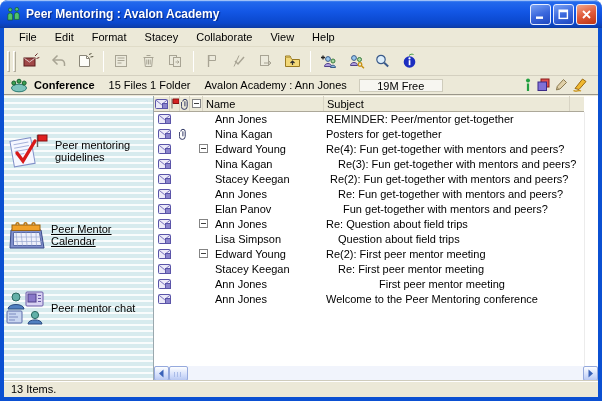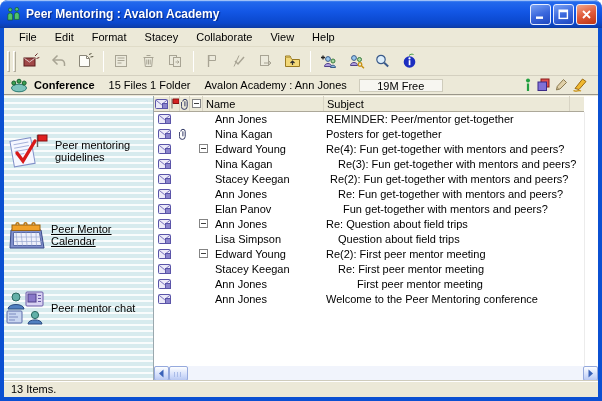--- a/index.html
+++ b/index.html
@@ -499,21 +499,21 @@
             </div>
             <div class="lrow">
               <span class="icn c-env">
                 <svg width="13" height="10" viewBox="0 0 13 10">
                   <rect x="0.5" y="0.5" width="12" height="9" rx="1" fill="#eceaf8" stroke="#5a54a8"></rect>
                   <path d="M1 1.2 L6.5 5.6 L12 1.2" fill="none" stroke="#7a74bc"></path>
                   <rect x="7.5" y="4.5" width="5" height="5" fill="#8a84cc" stroke="#5a54a8"></rect>
                 </svg>
               </span>
               <span class="c-name">Ann Jones</span>
-              <span class="c-subj" style="left: 183px; padding-left: 20px;">First peer mentor meeting</span>
+              <span class="c-subj" style="left: 205px; padding-left: 20px;">First peer mentor meeting</span>
             </div>
             <div class="lrow">
               <span class="icn c-env">
                 <svg width="13" height="10" viewBox="0 0 13 10">
                   <rect x="0.5" y="0.5" width="12" height="9" rx="1" fill="#eceaf8" stroke="#5a54a8"></rect>
                   <path d="M1 1.2 L6.5 5.6 L12 1.2" fill="none" stroke="#7a74bc"></path>
                   <rect x="7.5" y="4.5" width="5" height="5" fill="#8a84cc" stroke="#5a54a8"></rect>
                 </svg>
               </span>
               <span class="c-name">Ann Jones</span>

